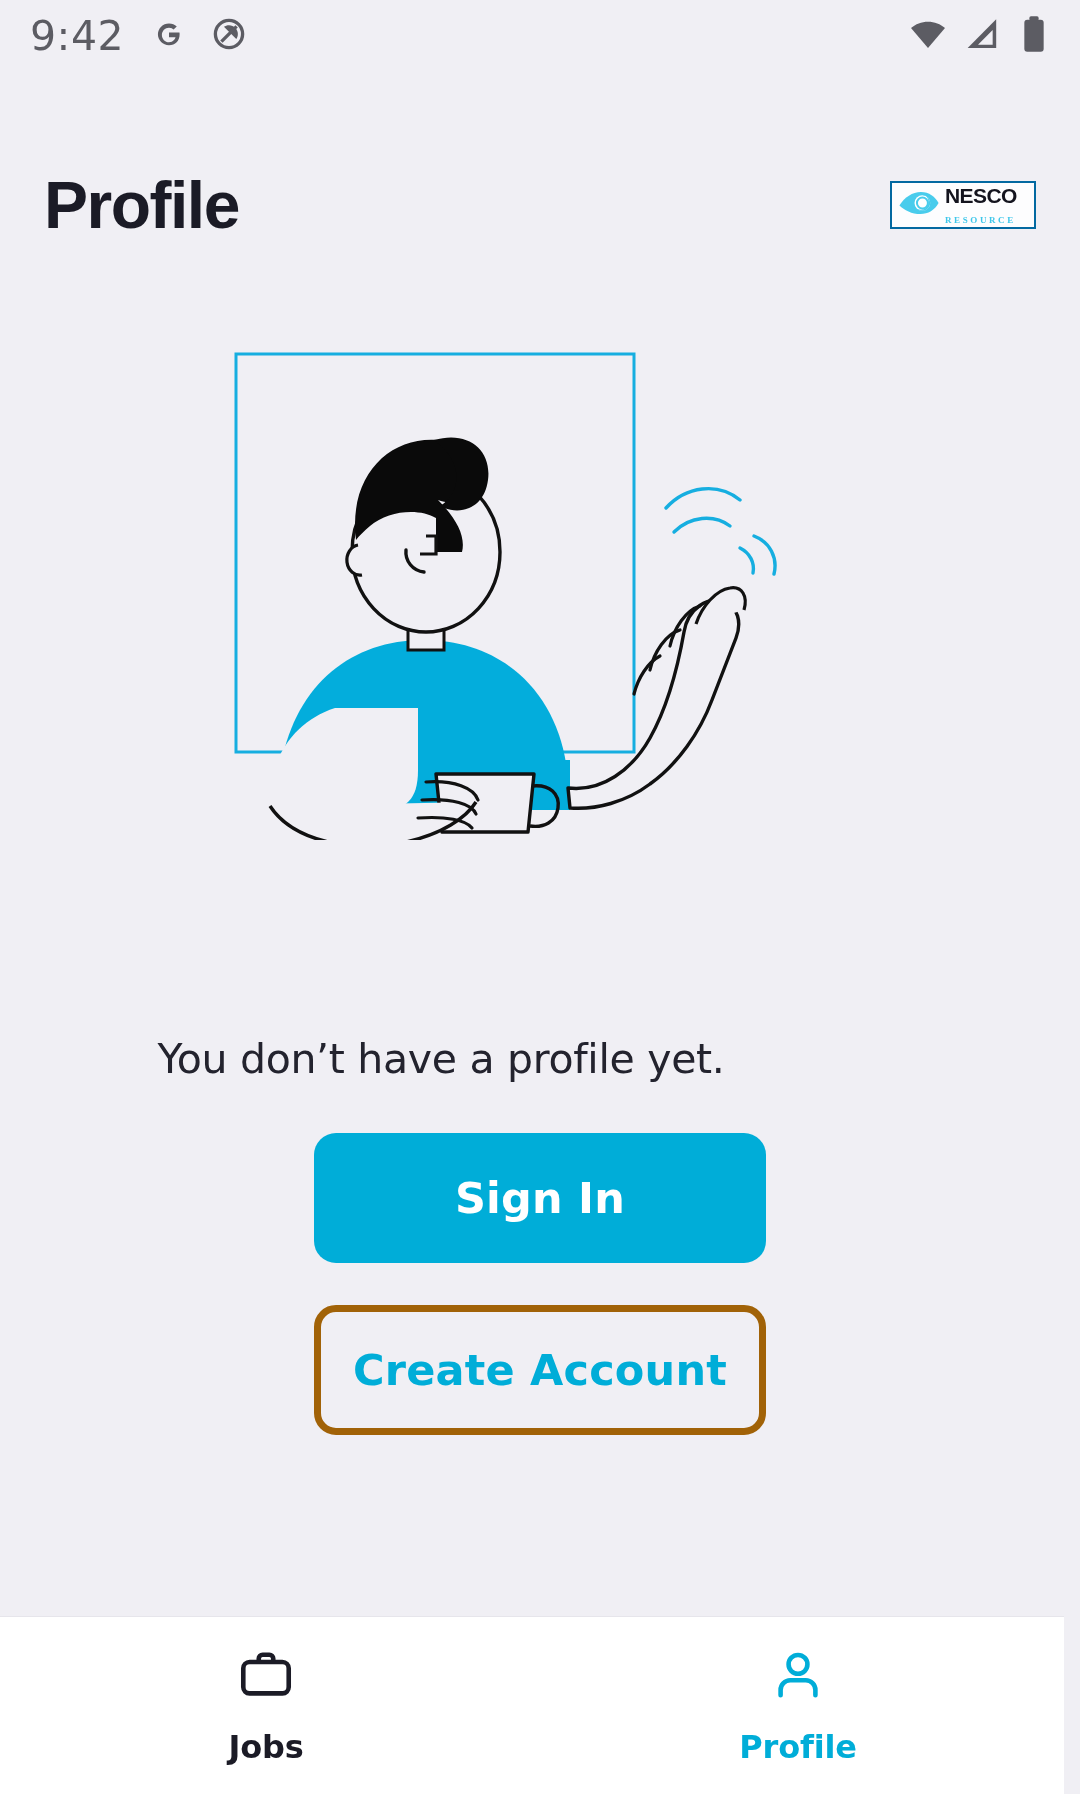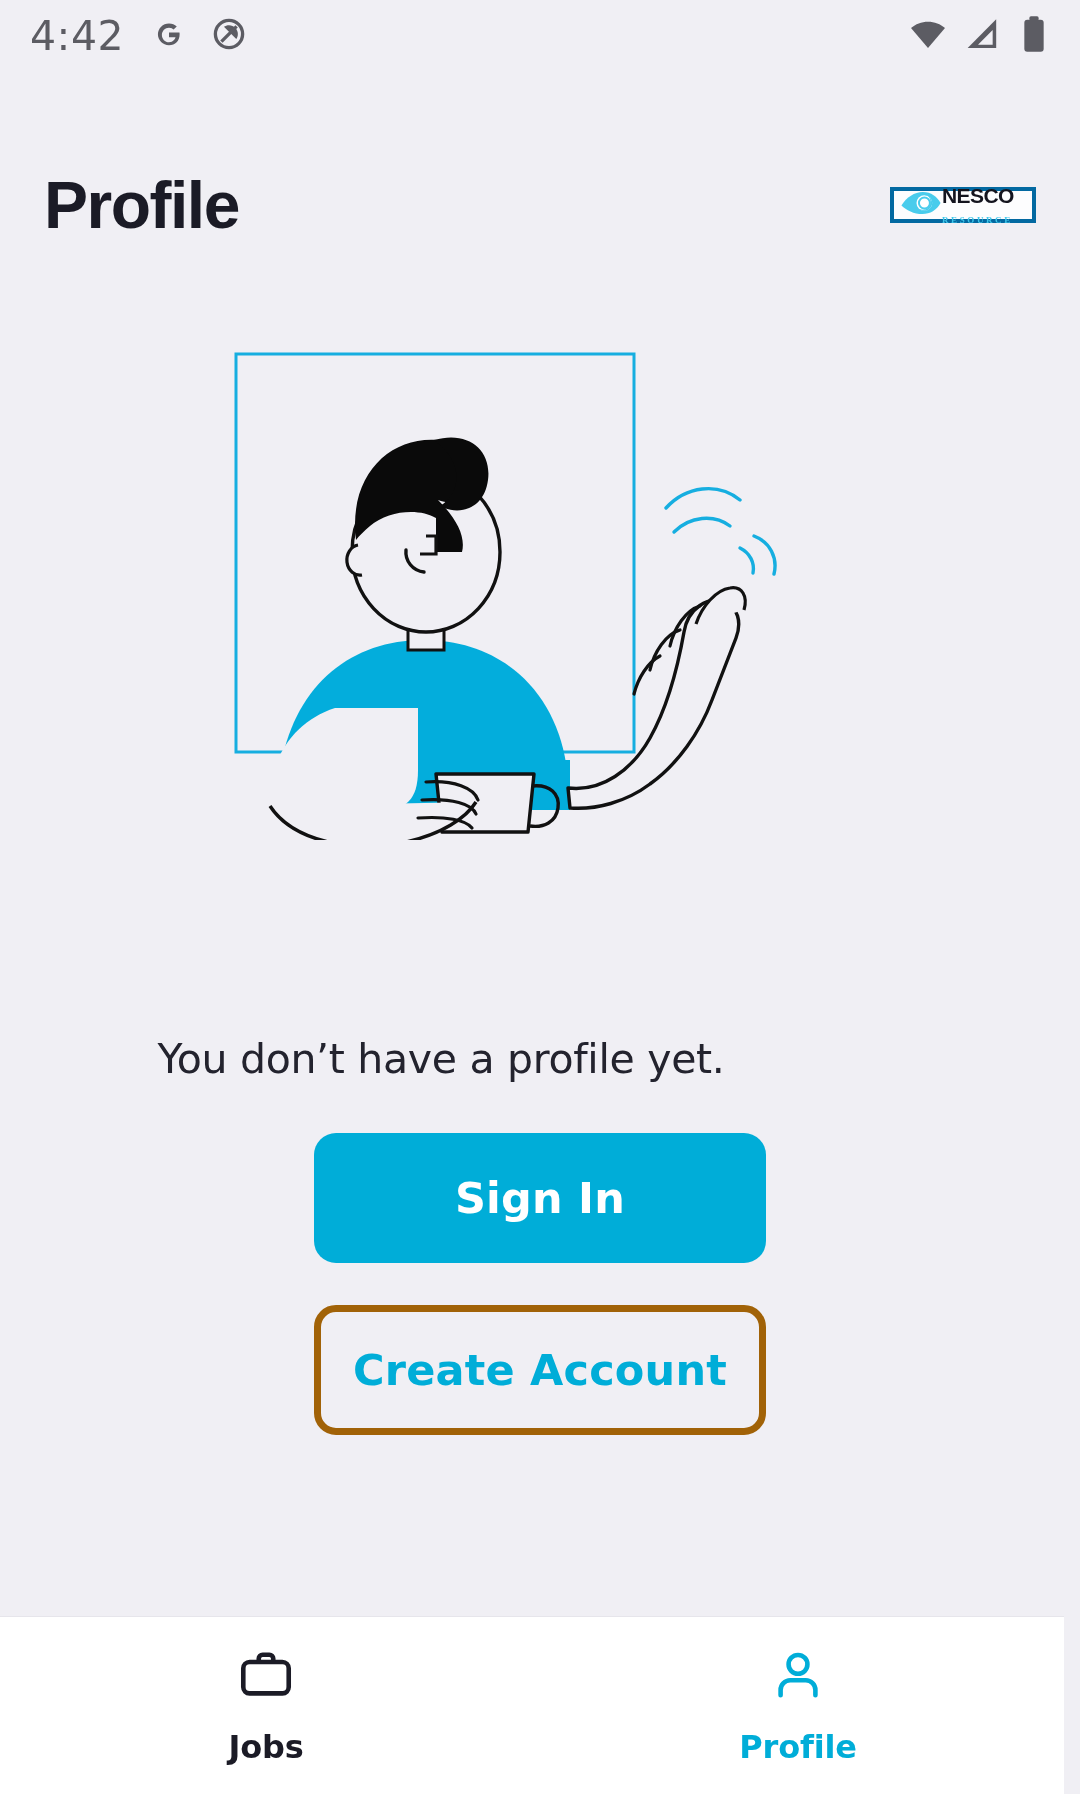--- a/index.html
+++ b/index.html
@@ -28,23 +28,23 @@
   #header {
     position:absolute; top:150px; left:0; width:1080px; height:110px;
     display:flex; align-items:center; padding:0 44px;
   }
   #page-title {
     font-size:66px; font-weight:bold; color:#1B1B26;
     letter-spacing:-1.5px; line-height:1;
   }
   .header-spacer { flex:1; }
   #brand-logo {
-    width:146px; height:36px; background:#FDFDFE;
-    border:4px solid #0369a1;
-    display:flex; align-items:center; 
+    width:146px; height:48px; background:#FDFDFE;
+    border:2px solid #0369a1;
+    display:flex; align-items:center; gap:5px;
     padding:4px 7px 4px 6px;
   }
   .brand-mark { flex:0 0 auto; }
   .brand-text { display:flex; flex-direction:column; justify-content:center; line-height:1; }
   .brand-name { font-size:21px; font-weight:bold; color:#14141E; letter-spacing:-.6px;
                 font-family:"Liberation Sans", sans-serif; }
   .brand-sub { font-size:9px; font-weight:bold; color:#3FC7EA; letter-spacing:2.6px;
                margin-top:10px; font-family:Liberation Serif, serif; }
 
   
@@ -91,21 +91,21 @@
   }
   .nav-label { font-size:32px; font-weight:bold; letter-spacing:-.2px;
                font-family:"DejaVu Sans", sans-serif; }
   .nav-item.inactive .nav-label { color:#1B1B26; }
   .nav-item.active .nav-label { color:#00ADD8; }
 </style>
 </head>
 <body>
 
 <div id="status-bar">
-  <div id="status-clock">4:42</div>
+  <div id="status-clock">9:42</div>
 
   <div class="status-left-icons">
     <span>
       <svg width="38" height="38" viewBox="0 0 24 24">
         <path d="M12 11.2v2.9h4.1c-.2 1.1-1.4 3.1-4.1 3.1-2.5 0-4.5-2-4.5-4.6s2-4.6 4.5-4.6c1.4 0 2.3.6 2.9 1.1l2-1.9C15.6 6 14 5.3 12 5.3c-3.9 0-7 3.1-7 6.9s3.1 6.9 7 6.9c4 0 6.7-2.8 6.7-6.8 0-.5 0-.8-.1-1.2H12z" fill="#5C5C63"></path>
       </svg>
     </span>
     <span>
       <svg width="38" height="38" viewBox="0 0 24 24">
         <circle cx="12" cy="12" r="8.6" fill="none" stroke="#5C5C63" stroke-width="2.1"></circle>

